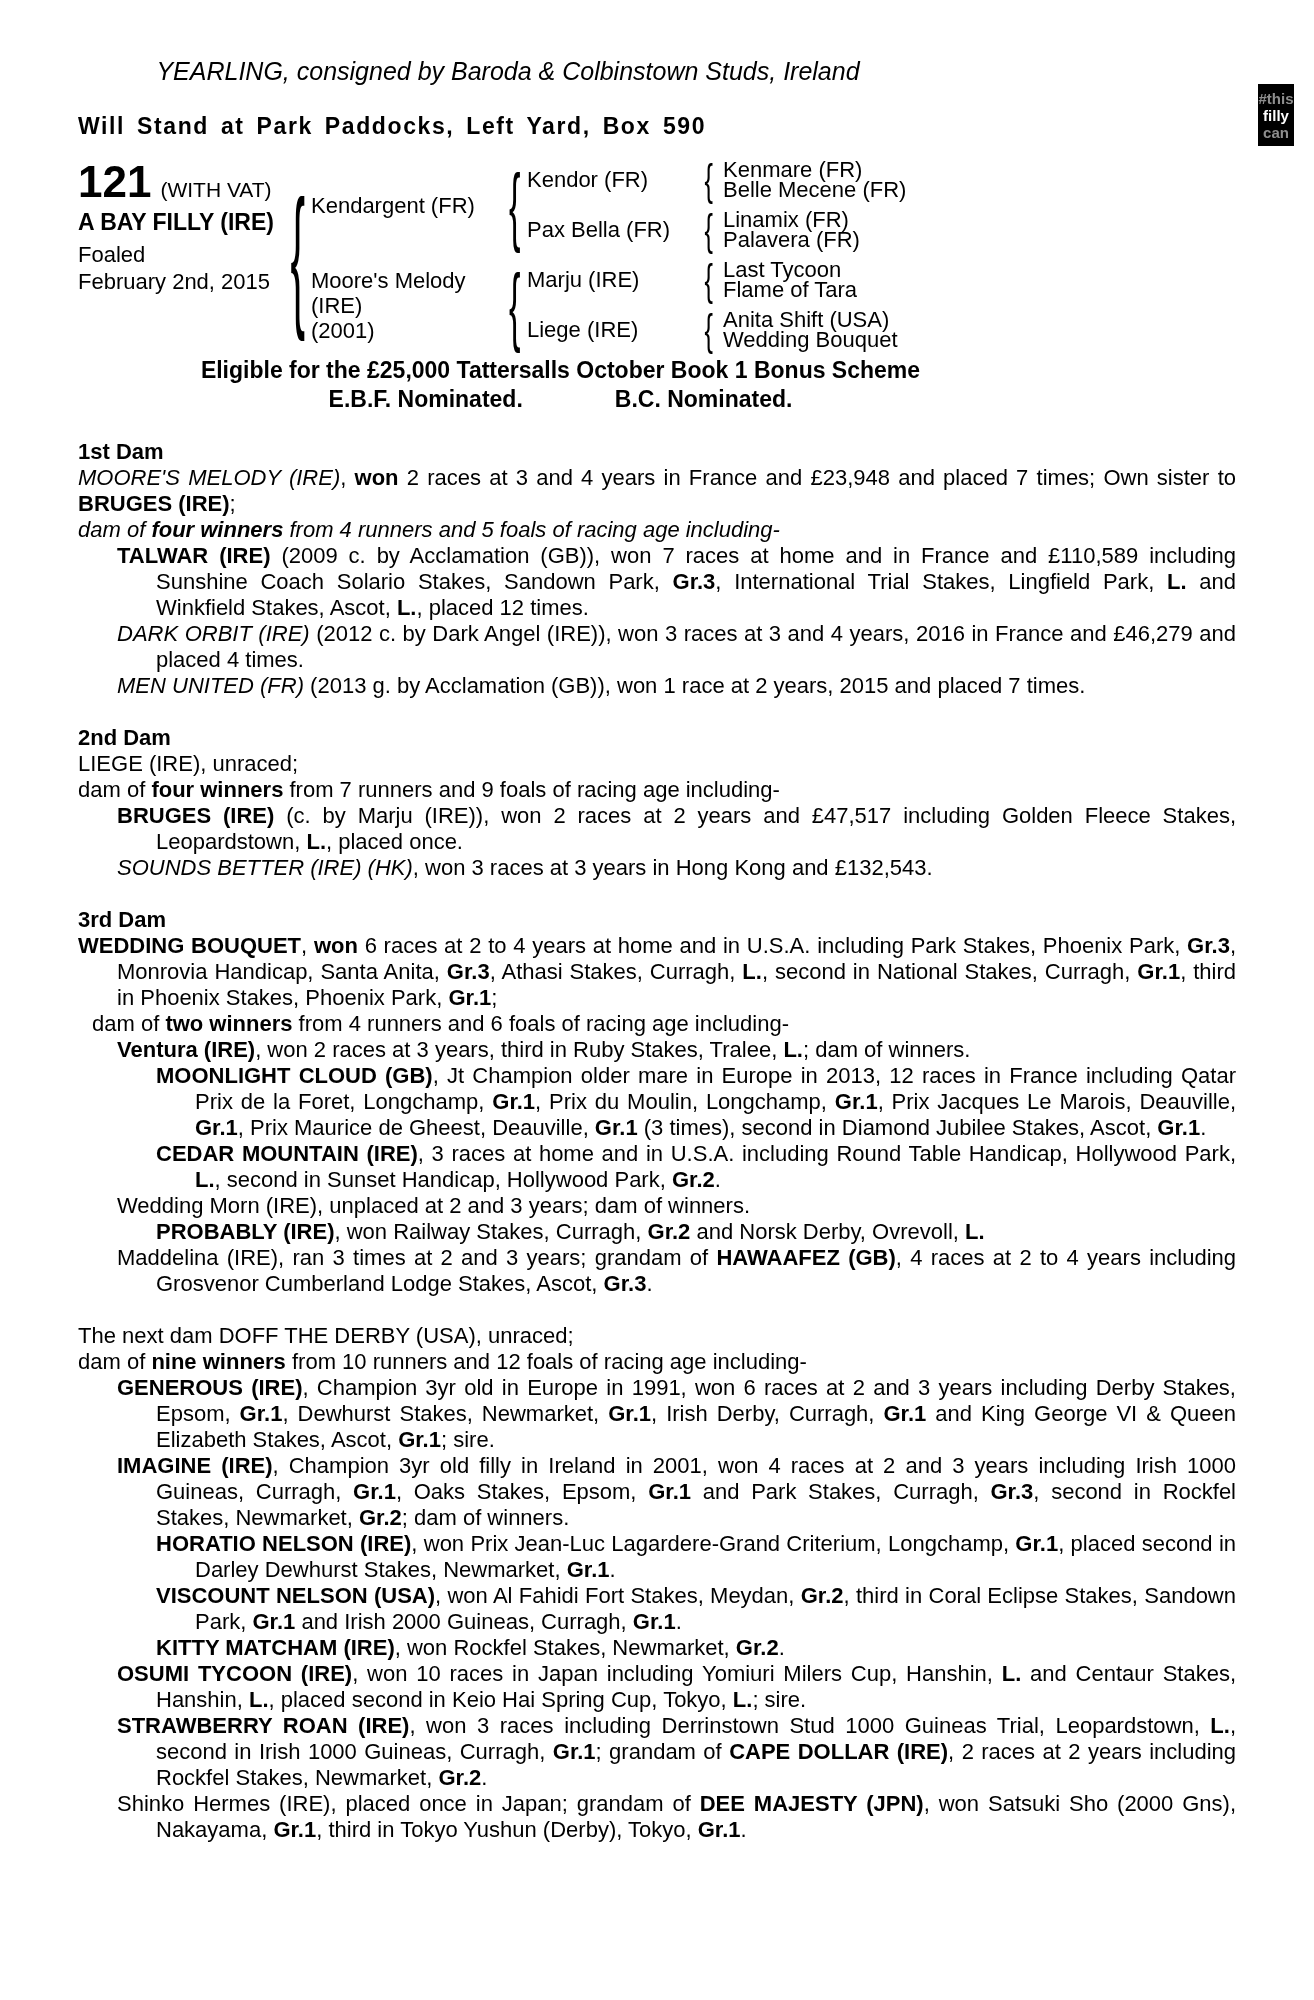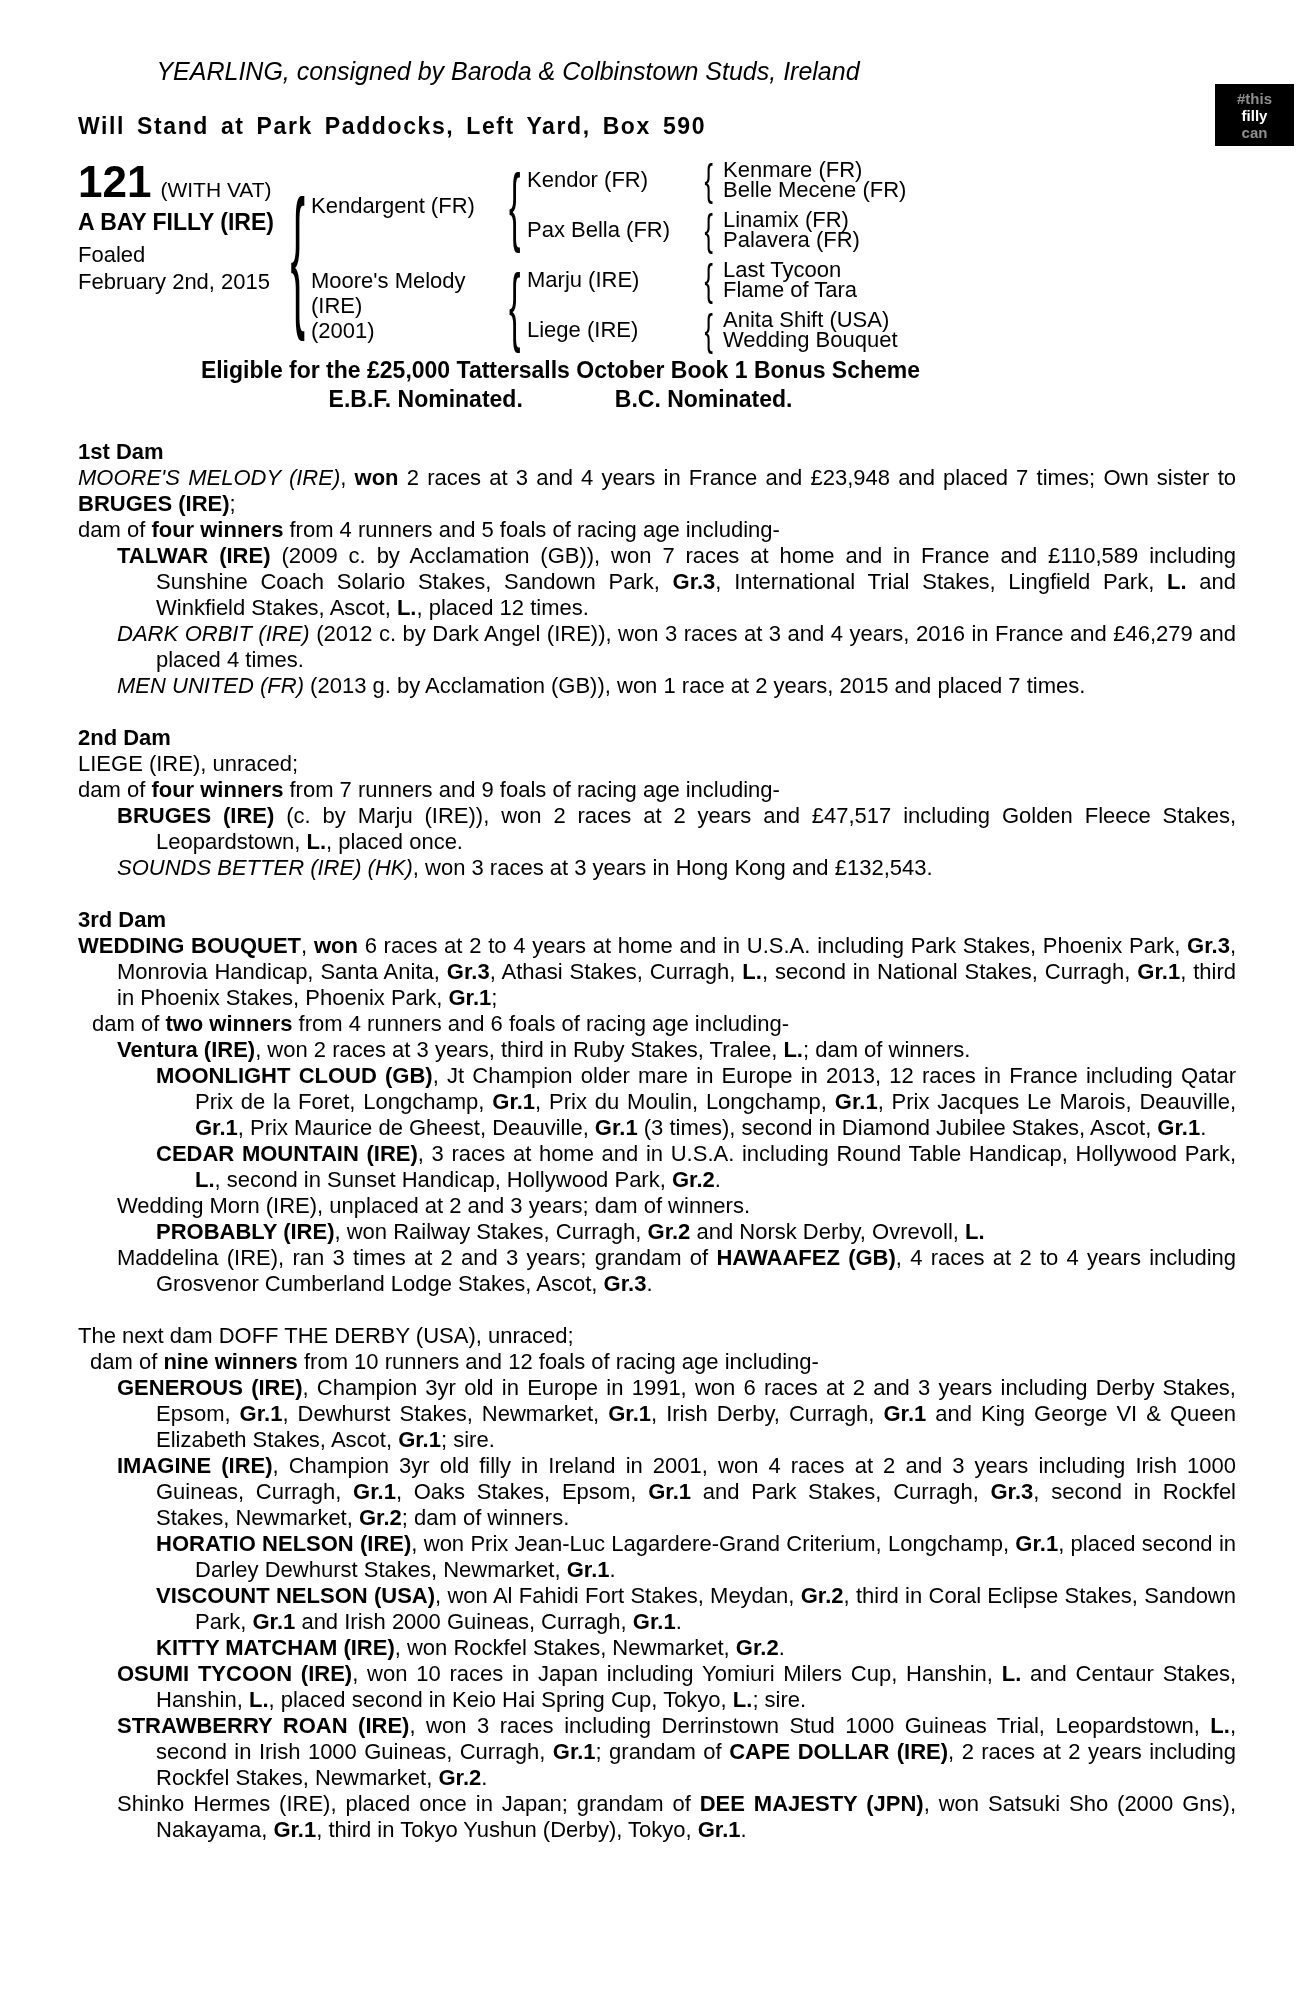--- a/index.html
+++ b/index.html
@@ -11,21 +11,21 @@
   }
   .page { padding:56px 78px 0 78px; }
 
   .consign-title {
     width:860px; text-align:center;
     font-style:italic; font-size:25px; line-height:30px;
   }
 
   .badge {
     position:absolute; top:84px; right:20px;
-    width:79px; height:62px; background:#000;
+    width:36px; height:62px; background:#000;
     display:flex; flex-direction:column; justify-content:center;
     text-align:center; font-weight:bold; font-size:15px; line-height:17px;
   }
   .badge-line-0 { color:#8e8e8e; }
   .badge-line-1 { color:#ffffff; }
   .badge-line-2 { color:#8e8e8e; }
 
   .stand-line {
     margin-top:26px; font-weight:bold; font-size:23px; line-height:29px;
     letter-spacing:1.6px; word-spacing:4px;
@@ -181,41 +181,41 @@
     <div class="elig-bonus">Eligible for the £25,000 Tattersalls October Book 1 Bonus Scheme</div>
     <div class="elig-noms">
       <span>E.B.F. Nominated.</span>
       <span>B.C. Nominated.</span>
     </div>
   </div>
 
   <div class="sections">
       <div class="sec-heading">1st Dam</div>
       <div class="para" style="padding-left: 0px; text-indent: 0px;"><span class="i">MOORE'S MELODY (IRE)</span><span>, </span><span class="b">won</span><span> 2 races at 3 and 4 years in France and £23,948 and placed 7 times; Own sister to </span><span class="b">BRUGES (IRE)</span><span>;</span></div>
-      <div class="para" style="padding-left: 0px; text-indent: 0px;"><span>dam of </span><span class="b">four winners</span><span> from 4 runners and 5 foals of racing age including-</span></div>
+      <div class="para" style="padding-left: 0px; text-indent: 0px; font-style: italic;"><span>dam of </span><span class="b">four winners</span><span> from 4 runners and 5 foals of racing age including-</span></div>
       <div class="para" style="padding-left: 78px; text-indent: -39px;"><span class="b">TALWAR (IRE)</span><span> (2009 c. by Acclamation (GB)), won 7 races at home and in France and £110,589 including Sunshine Coach Solario Stakes, Sandown Park, </span><span class="b">Gr.3</span><span>, International Trial Stakes, Lingfield Park, </span><span class="b">L.</span><span> and Winkfield Stakes, Ascot, </span><span class="b">L.</span><span>, placed 12 times.</span></div>
       <div class="para" style="padding-left: 78px; text-indent: -39px;"><span class="i">DARK ORBIT (IRE)</span><span> (2012 c. by Dark Angel (IRE)), won 3 races at 3 and 4 years, 2016 in France and £46,279 and placed 4 times.</span></div>
       <div class="para" style="padding-left: 78px; text-indent: -39px;"><span class="i">MEN UNITED (FR)</span><span> (2013 g. by Acclamation (GB)), won 1 race at 2 years, 2015 and placed 7 times.</span></div>
       <div class="sec-heading">2nd Dam</div>
       <div class="para" style="padding-left: 0px; text-indent: 0px;"><span>LIEGE (IRE), unraced;</span></div>
       <div class="para" style="padding-left: 0px; text-indent: 0px;"><span>dam of </span><span class="b">four winners</span><span> from 7 runners and 9 foals of racing age including-</span></div>
       <div class="para" style="padding-left: 78px; text-indent: -39px;"><span class="b">BRUGES (IRE)</span><span> (c. by Marju (IRE)), won 2 races at 2 years and £47,517 including Golden Fleece Stakes, Leopardstown, </span><span class="b">L.</span><span>, placed once.</span></div>
       <div class="para" style="padding-left: 78px; text-indent: -39px;"><span class="i">SOUNDS BETTER (IRE) (HK)</span><span>, won 3 races at 3 years in Hong Kong and £132,543.</span></div>
       <div class="sec-heading">3rd Dam</div>
       <div class="para" style="padding-left: 39px; text-indent: -39px;"><span class="b">WEDDING BOUQUET</span><span>, </span><span class="b">won</span><span> 6 races at 2 to 4 years at home and in U.S.A. including Park Stakes, Phoenix Park, </span><span class="b">Gr.3</span><span>, Monrovia Handicap, Santa Anita, </span><span class="b">Gr.3</span><span>, Athasi Stakes, Curragh, </span><span class="b">L.</span><span>, second in National Stakes, Curragh, </span><span class="b">Gr.1</span><span>, third in Phoenix Stakes, Phoenix Park, </span><span class="b">Gr.1</span><span>;</span></div>
       <div class="para" style="padding-left: 0px; text-indent: 0px; margin-left: 14px;"><span>dam of </span><span class="b">two winners</span><span> from 4 runners and 6 foals of racing age including-</span></div>
       <div class="para" style="padding-left: 78px; text-indent: -39px;"><span class="b">Ventura (IRE)</span><span>, won 2 races at 3 years, third in Ruby Stakes, Tralee, </span><span class="b">L.</span><span>; dam of winners.</span></div>
       <div class="para" style="padding-left: 117px; text-indent: -39px;"><span class="b">MOONLIGHT CLOUD (GB)</span><span>, Jt Champion older mare in Europe in 2013, 12 races in France including Qatar Prix de la Foret, Longchamp, </span><span class="b">Gr.1</span><span>, Prix du Moulin, Longchamp, </span><span class="b">Gr.1</span><span>, Prix Jacques Le Marois, Deauville, </span><span class="b">Gr.1</span><span>, Prix Maurice de Gheest, Deauville, </span><span class="b">Gr.1</span><span> (3 times), second in Diamond Jubilee Stakes, Ascot, </span><span class="b">Gr.1</span><span>.</span></div>
       <div class="para" style="padding-left: 117px; text-indent: -39px;"><span class="b">CEDAR MOUNTAIN (IRE)</span><span>, 3 races at home and in U.S.A. including Round Table Handicap, Hollywood Park, </span><span class="b">L.</span><span>, second in Sunset Handicap, Hollywood Park, </span><span class="b">Gr.2</span><span>.</span></div>
       <div class="para" style="padding-left: 78px; text-indent: -39px;"><span>Wedding Morn (IRE), unplaced at 2 and 3 years; dam of winners.</span></div>
       <div class="para" style="padding-left: 117px; text-indent: -39px;"><span class="b">PROBABLY (IRE)</span><span>, won Railway Stakes, Curragh, </span><span class="b">Gr.2</span><span> and Norsk Derby, Ovrevoll, </span><span class="b">L.</span></div>
       <div class="para" style="padding-left: 78px; text-indent: -39px;"><span>Maddelina (IRE), ran 3 times at 2 and 3 years; grandam of </span><span class="b">HAWAAFEZ (GB)</span><span>, 4 races at 2 to 4 years including Grosvenor Cumberland Lodge Stakes, Ascot, </span><span class="b">Gr.3</span><span>.</span></div>
       <div class="sec-gap"></div>
       <div class="para" style="padding-left: 0px; text-indent: 0px;"><span>The next dam DOFF THE DERBY (USA), unraced;</span></div>
-      <div class="para" style="padding-left: 0px; text-indent: 0px; margin-left: 12px;"><span>dam of </span><span class="b">nine winners</span><span> from 10 runners and 12 foals of racing age including-</span></div>
+      <div class="para" style="padding-left: 0px; text-indent: 0px;"><span>dam of </span><span class="b">nine winners</span><span> from 10 runners and 12 foals of racing age including-</span></div>
       <div class="para" style="padding-left: 78px; text-indent: -39px;"><span class="b">GENEROUS (IRE)</span><span>, Champion 3yr old in Europe in 1991, won 6 races at 2 and 3 years including Derby Stakes, Epsom, </span><span class="b">Gr.1</span><span>, Dewhurst Stakes, Newmarket, </span><span class="b">Gr.1</span><span>, Irish Derby, Curragh, </span><span class="b">Gr.1</span><span> and King George VI &amp; Queen Elizabeth Stakes, Ascot, </span><span class="b">Gr.1</span><span>; sire.</span></div>
       <div class="para" style="padding-left: 78px; text-indent: -39px;"><span class="b">IMAGINE (IRE)</span><span>, Champion 3yr old filly in Ireland in 2001, won 4 races at 2 and 3 years including Irish 1000 Guineas, Curragh, </span><span class="b">Gr.1</span><span>, Oaks Stakes, Epsom, </span><span class="b">Gr.1</span><span> and Park Stakes, Curragh, </span><span class="b">Gr.3</span><span>, second in Rockfel Stakes, Newmarket, </span><span class="b">Gr.2</span><span>; dam of winners.</span></div>
       <div class="para" style="padding-left: 117px; text-indent: -39px;"><span class="b">HORATIO NELSON (IRE)</span><span>, won Prix Jean-Luc Lagardere-Grand Criterium, Longchamp, </span><span class="b">Gr.1</span><span>, placed second in Darley Dewhurst Stakes, Newmarket, </span><span class="b">Gr.1</span><span>.</span></div>
       <div class="para" style="padding-left: 117px; text-indent: -39px;"><span class="b">VISCOUNT NELSON (USA)</span><span>, won Al Fahidi Fort Stakes, Meydan, </span><span class="b">Gr.2</span><span>, third in Coral Eclipse Stakes, Sandown Park, </span><span class="b">Gr.1</span><span> and Irish 2000 Guineas, Curragh, </span><span class="b">Gr.1</span><span>.</span></div>
       <div class="para" style="padding-left: 117px; text-indent: -39px;"><span class="b">KITTY MATCHAM (IRE)</span><span>, won Rockfel Stakes, Newmarket, </span><span class="b">Gr.2</span><span>.</span></div>
       <div class="para" style="padding-left: 78px; text-indent: -39px;"><span class="b">OSUMI TYCOON (IRE)</span><span>, won 10 races in Japan including Yomiuri Milers Cup, Hanshin, </span><span class="b">L.</span><span> and Centaur Stakes, Hanshin, </span><span class="b">L.</span><span>, placed second in Keio Hai Spring Cup, Tokyo, </span><span class="b">L.</span><span>; sire.</span></div>
       <div class="para" style="padding-left: 78px; text-indent: -39px;"><span class="b">STRAWBERRY ROAN (IRE)</span><span>, won 3 races including Derrinstown Stud 1000 Guineas Trial, Leopardstown, </span><span class="b">L.</span><span>, second in Irish 1000 Guineas, Curragh, </span><span class="b">Gr.1</span><span>; grandam of </span><span class="b">CAPE DOLLAR (IRE)</span><span>, 2 races at 2 years including Rockfel Stakes, Newmarket, </span><span class="b">Gr.2</span><span>.</span></div>
       <div class="para" style="padding-left: 78px; text-indent: -39px;"><span>Shinko Hermes (IRE), placed once in Japan; grandam of </span><span class="b">DEE MAJESTY (JPN)</span><span>, won Satsuki Sho (2000 Gns), Nakayama, </span><span class="b">Gr.1</span><span>, third in Tokyo Yushun (Derby), Tokyo, </span><span class="b">Gr.1</span><span>.</span></div>
     </div>
 

